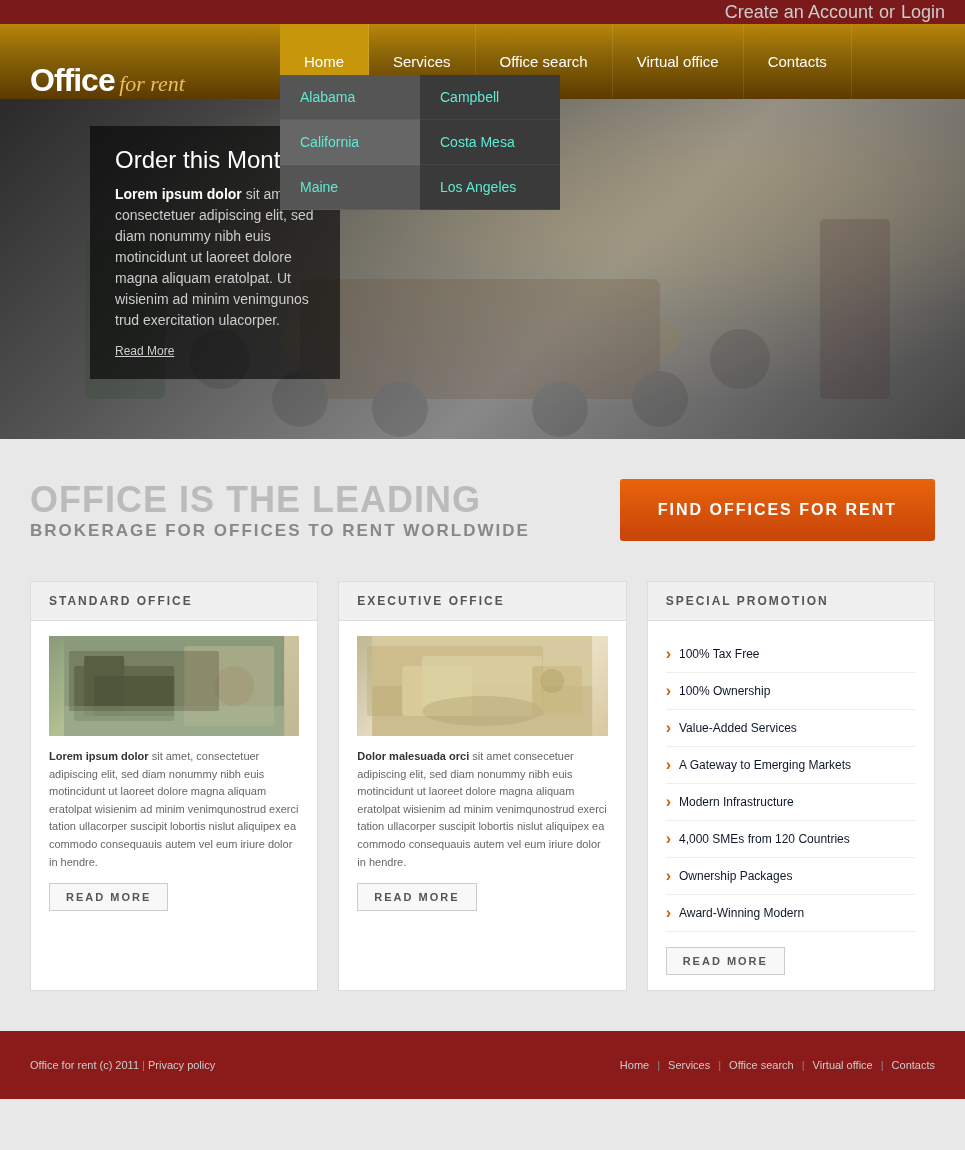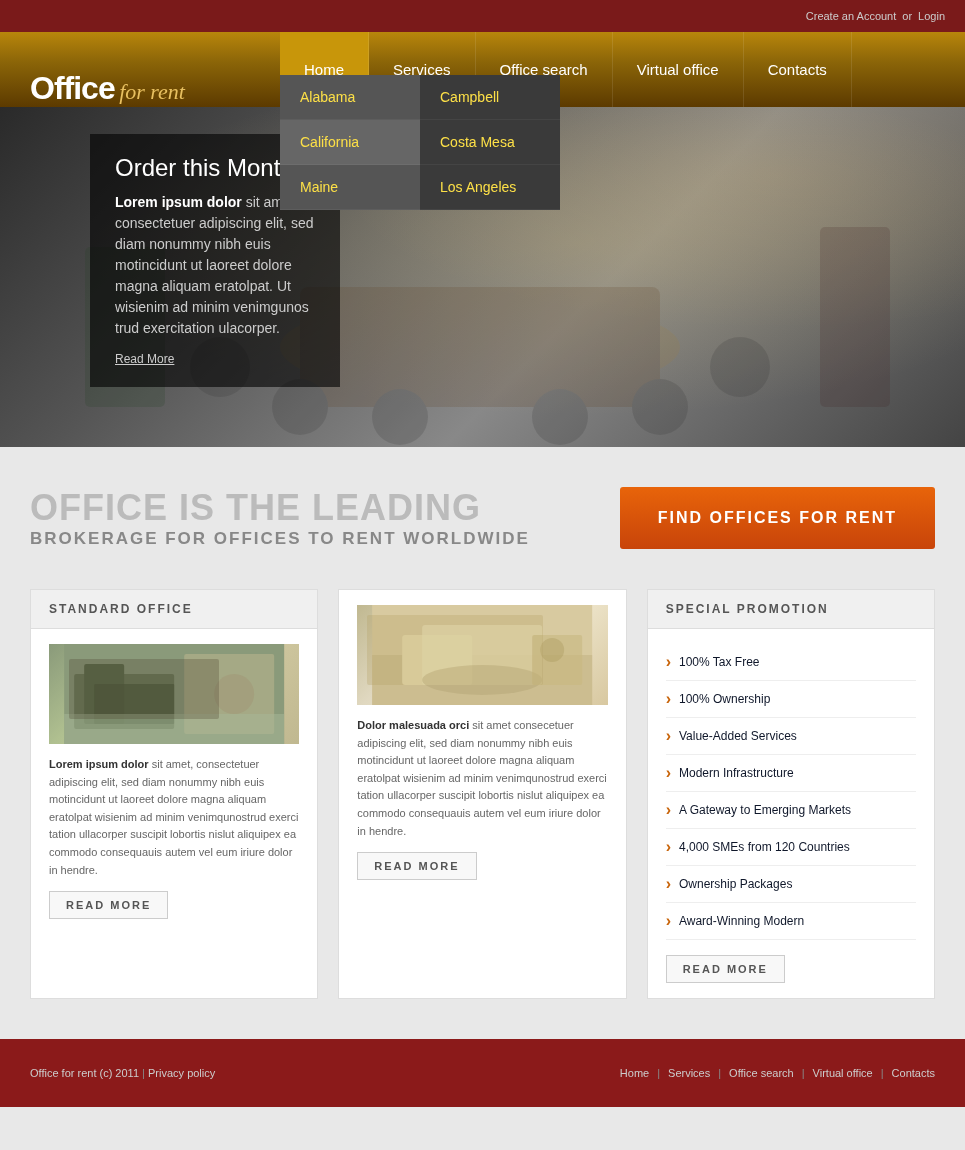--- a/index.html
+++ b/index.html
@@ -1,26 +1,26 @@
 <!DOCTYPE html>
 <html><head>
   <meta charset="utf-8">
   <style>
     * { margin: 0; padding: 0; box-sizing: border-box; }
     body { font-family: Arial, sans-serif; background: #e8e8e8; width: 965px; }
 
     
     .top-bar {
       background: #7a1a1a;
-      height: 32px;
+      height: 24px;
       display: flex;
       align-items: center;
       justify-content: flex-end;
       padding-right: 20px;
-      font-size: 11px;
+      font-size: 18px;
       color: #ccc;
     }
     .top-bar a { color: #ccc; text-decoration: none; }
 
     
     .header {
       background: linear-gradient(to bottom, #b8860b 0%, #8b6508 40%, #5c3a00 100%);
       height: 75px;
       display: flex;
       align-items: flex-end;
@@ -76,21 +76,21 @@
     }
     .dropdown-col {
       background: #3a3a3a;
       min-width: 140px;
     }
     .dropdown-col.active-col {
       background: #555;
     }
     .dropdown-item {
       padding: 14px 20px;
-      color: #fde047;
+      color: #5eead4;
       font-size: 14px;
       cursor: pointer;
       border-bottom: 1px solid rgba(255,255,255,0.05);
     }
     .dropdown-item.selected { background: #666; }
 
     
     .hero {
       position: relative;
       height: 340px;
@@ -377,20 +377,21 @@
           </svg>
         </div>
         <p class="card-text">
           <strong>Lorem ipsum dolor</strong><span> sit amet, consectetuer adipiscing elit, sed diam nonummy nibh euis motincidunt ut laoreet dolore magna aliquam eratolpat wisienim ad minim venimqunostrud exerci tation ullacorper suscipit lobortis nislut aliquipex ea commodo consequauis autem vel eum iriure dolor in hendre.</span>
         </p>
         <button class="read-more-btn">READ  MORE</button>
       </div>
     </div>
 
     <div class="card">
+      <div class="card-header">EXECUTIVE OFFICE</div>
       <div class="card-body">
         <div class="card-img img-executive">
           <svg width="100%" height="100%" viewBox="0 0 220 100">
             <rect width="220" height="100" fill="#d8caa0"></rect>
             <rect x="0" y="50" width="220" height="50" fill="#c0b080" opacity="0.5"></rect>
             <rect x="30" y="30" width="70" height="50" rx="3" fill="#e8ddb0"></rect>
             <rect x="50" y="20" width="120" height="60" rx="3" fill="#f0e8c0" opacity="0.7"></rect>
             <ellipse cx="110" cy="75" rx="60" ry="15" fill="#b0a070" opacity="0.4"></ellipse>
             <rect x="160" y="30" width="50" height="50" rx="2" fill="#c8b880" opacity="0.6"></rect>
             <circle cx="180" cy="45" r="12" fill="#a09050" opacity="0.3"></circle>
@@ -403,22 +404,22 @@
       </div>
     </div>
 
     <div class="card">
       <div class="card-header">SPECIAL PROMOTION</div>
       <div class="card-body">
         <ul class="promo-list">
           <li>100% Tax Free</li>
           <li>100% Ownership</li>
           <li>Value-Added Services</li>
+          <li>A Gateway to Emerging Markets</li>
           <li>Modern Infrastructure</li>
-          <li>A Gateway to Emerging Markets</li>
           <li>4,000 SMEs from 120 Countries</li>
           <li>Ownership Packages</li>
           <li>Award-Winning Modern</li>
         </ul>
         <button class="read-more-btn">READ  MORE</button>
       </div>
     </div>
 
   </div>
 </div>

